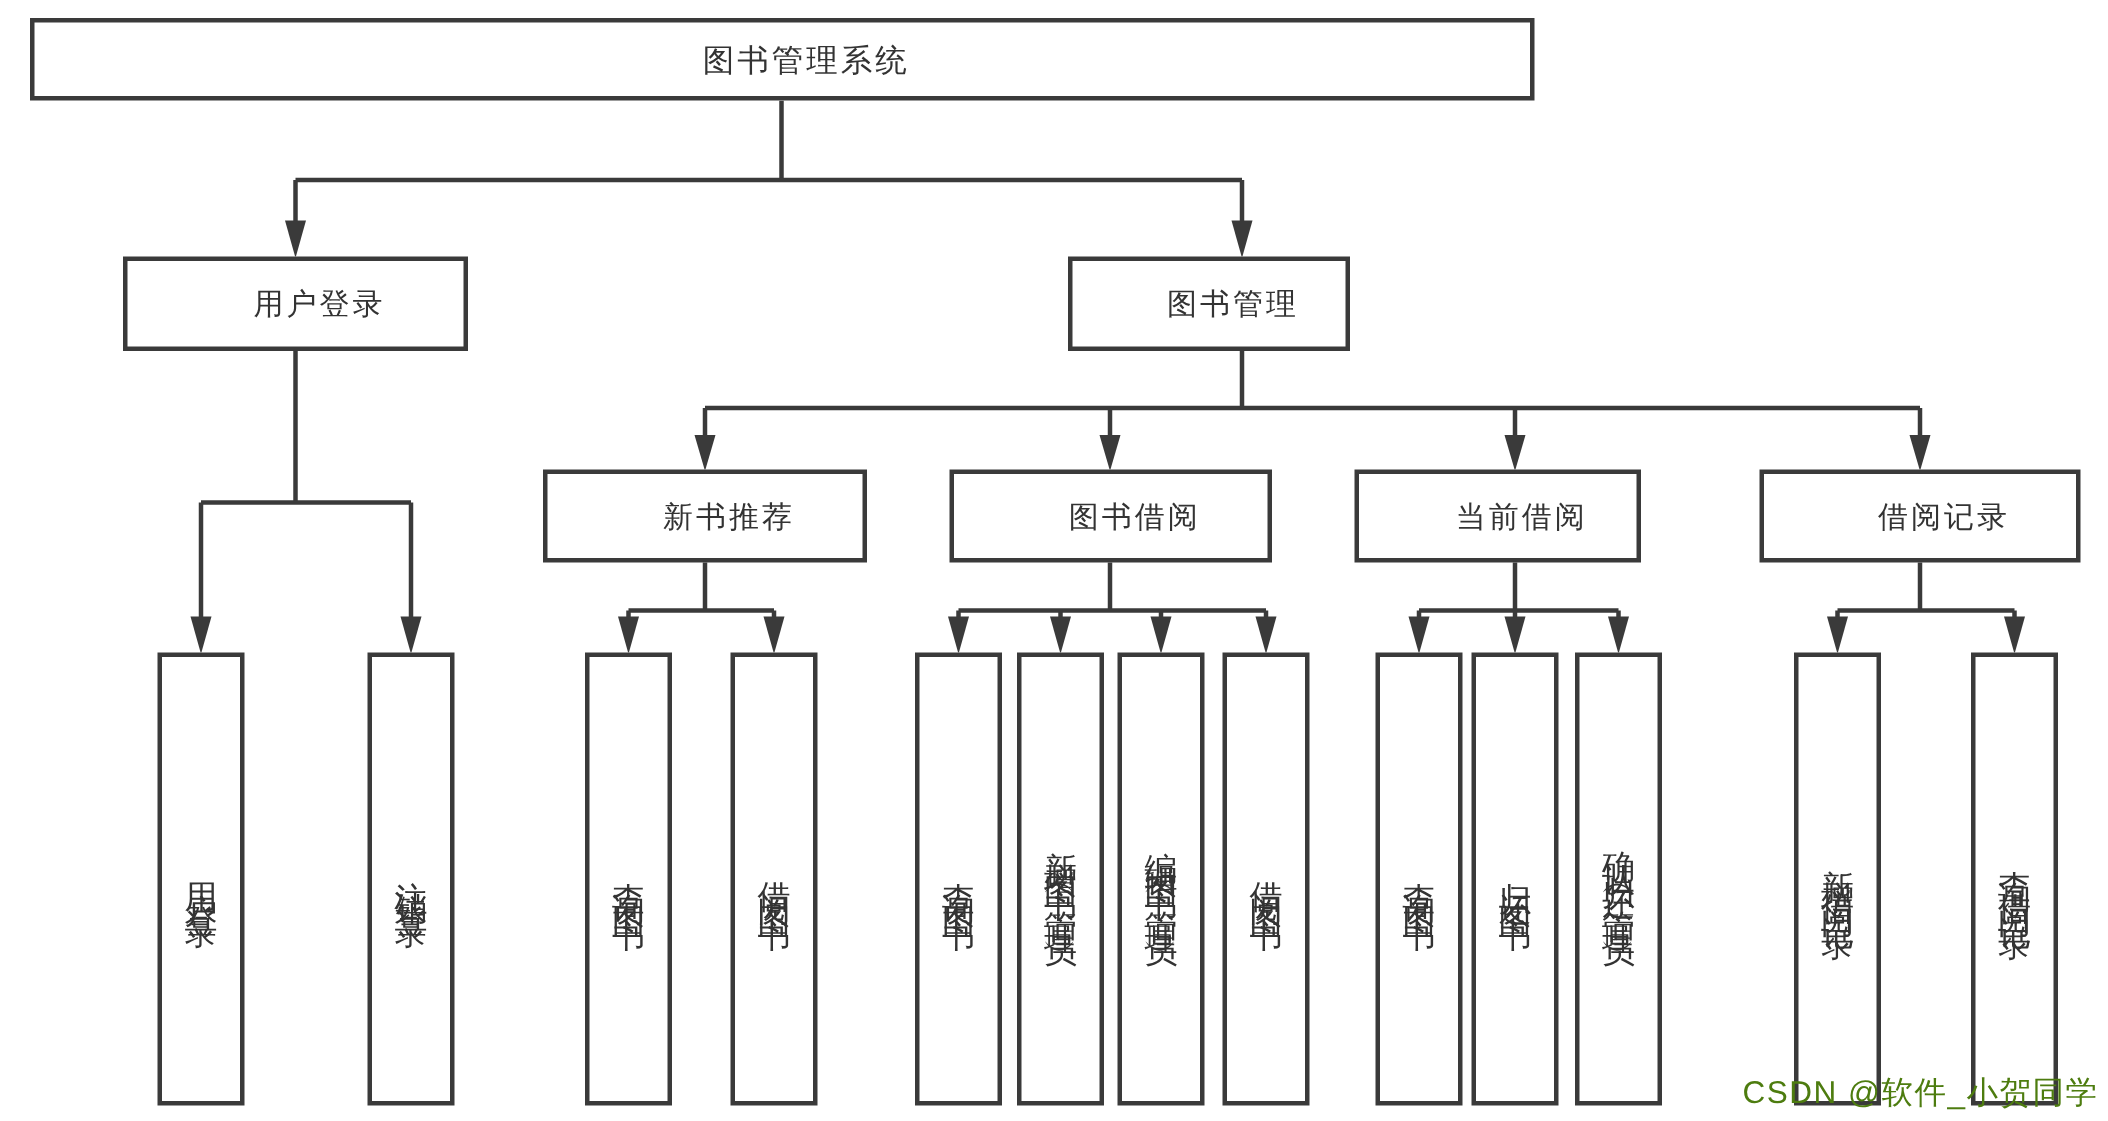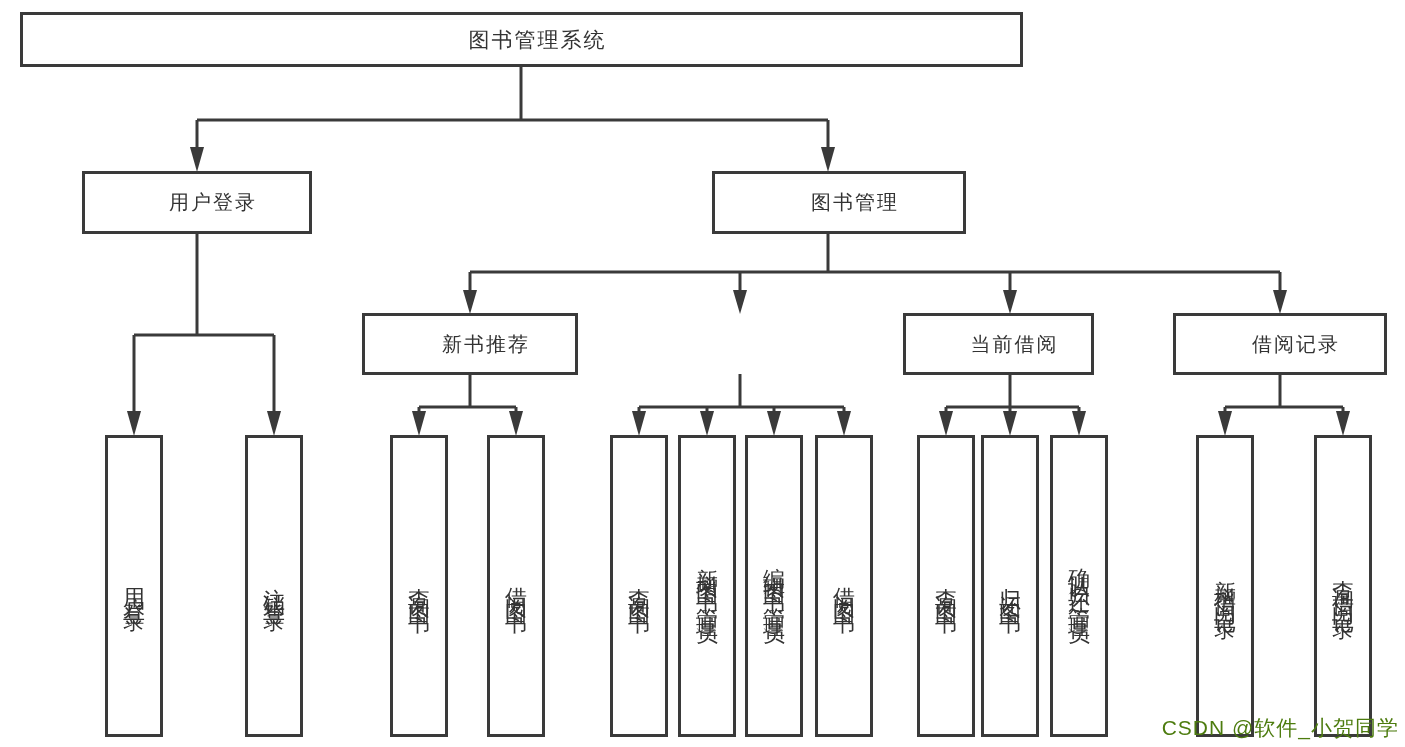--- a/index.html
+++ b/index.html
@@ -140,23 +140,24 @@
       <polygon points="1072,411 1086,411 1079,436"></polygon>
 
       <polygon points="1218,411 1232,411 1225,436"></polygon>
       <polygon points="1336,411 1350,411 1343,436"></polygon>
     </g>
   </svg>
 
   <div class="hnode root" style="left:20px; top:12px; width:1003px; height:55px;">图书管理系统</div>
 
   <div class="hnode" style="left:82px; top:171px; width:230px; height:63px;">用户登录</div>
-  <div class="hnode" style="left:712px; top:171px; width:254px; height:63px;">图书管理</div>
+  <div class="hnode" style="left:712px; top:171px; width:188px; height:63px;">图书管理</div>
 
   <div class="hnode" style="left:362px; top:313px; width:216px; height:62px;">新书推荐</div>
+  <div class="hnode" style="left:633px; top:313px; width:215px; height:62px;">图书借阅</div>
   <div class="hnode" style="left:903px; top:313px; width:191px; height:62px;">当前借阅</div>
   <div class="hnode" style="left:1173px; top:313px; width:214px; height:62px;">借阅记录</div>
 
   <div class="leaf" style="left:105px;">
     <span>用户登录</span>
   </div>
   <div class="leaf" style="left:245px;">
     <span>注销登录</span>
   </div>
 

